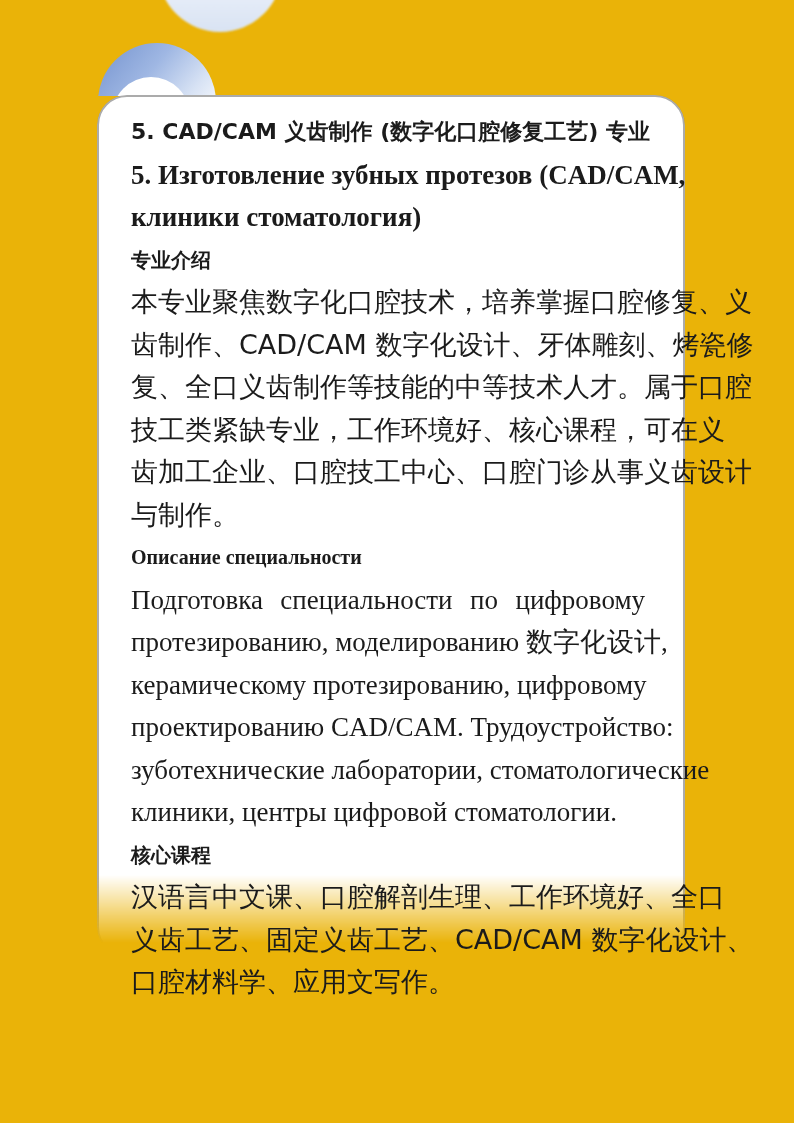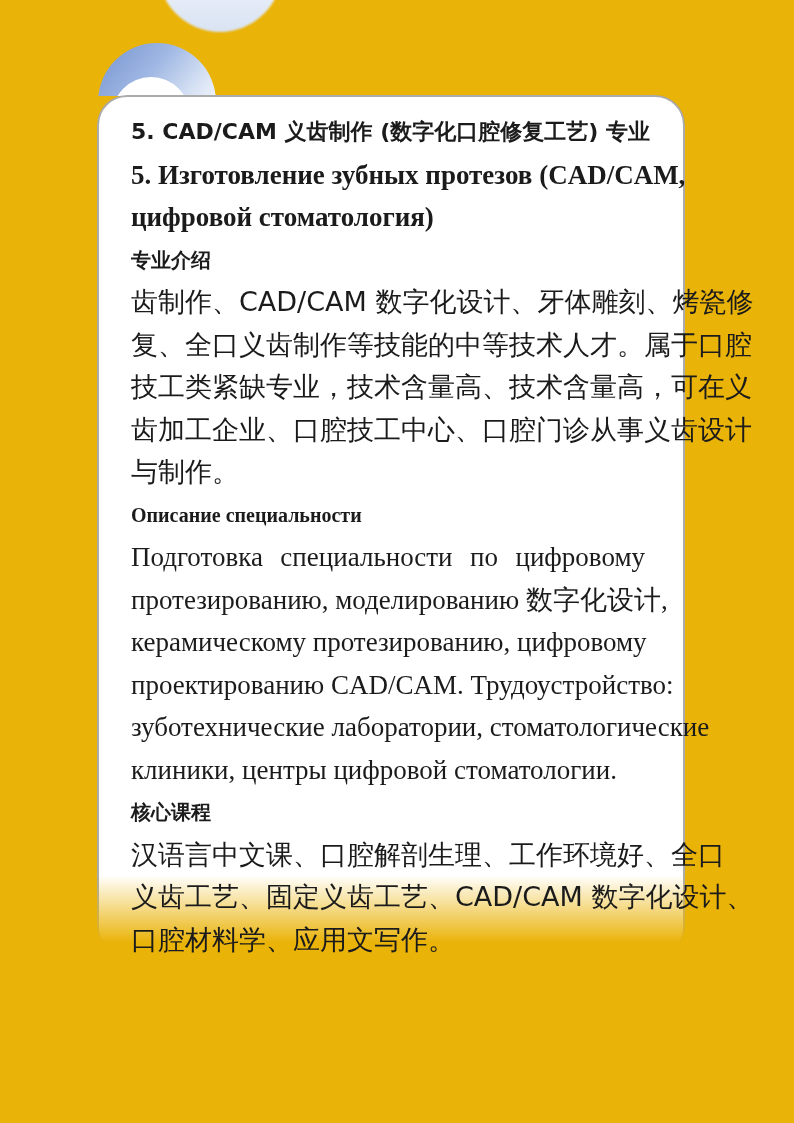--- a/index.html
+++ b/index.html
@@ -85,26 +85,27 @@
     <div class="ring-hole"></div>
   </div>
 
   <div class="card"></div>
 
   <div class="content">
 
     <div class="tl cn h1">5. CAD/CAM 义齿制作 (数字化口腔修复工艺) 专业</div>
 
     <div class="tl ru ru-head">5. Изготовление зубных протезов (CAD/CAM,</div>
-    <div class="tl ru ru-head last">цифровой стоматология)</div>
+    <div class="tl ru ru-head last">клиники стоматология)</div>
 
     <div class="tl cn sec-title-cn">专业介绍</div>
+    <div class="tl cn">本专业聚焦数字化口腔技术，培养掌握口腔修复、义</div>
     <div class="tl cn">齿制作、CAD/CAM 数字化设计、牙体雕刻、烤瓷修</div>
     <div class="tl cn">复、全口义齿制作等技能的中等技术人才。属于口腔</div>
-    <div class="tl cn">技工类紧缺专业，技术含量高、技术含量高，可在义</div>
+    <div class="tl cn">技工类紧缺专业，工作环境好、核心课程，可在义</div>
     <div class="tl cn">齿加工企业、口腔技工中心、口腔门诊从事义齿设计</div>
     <div class="tl cn last">与制作。</div>
 
     <div class="tl sec-title-ru">Описание специальности</div>
     <div class="tl ru">Подготовка специальности по цифровому</div>
     <div class="tl ru">протезированию, моделированию 数字化设计,</div>
     <div class="tl ru">керамическому протезированию, цифровому</div>
     <div class="tl ru">проектированию CAD/CAM. Трудоустройство:</div>
     <div class="tl ru">зуботехнические лаборатории, стоматологические</div>
     <div class="tl ru last">клиники, центры цифровой стоматологии.</div>

